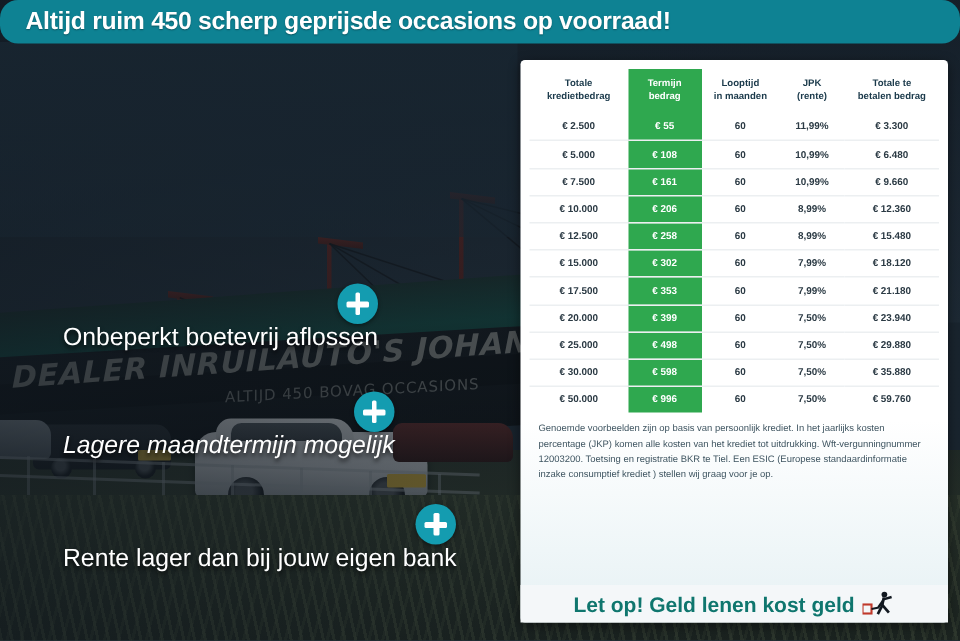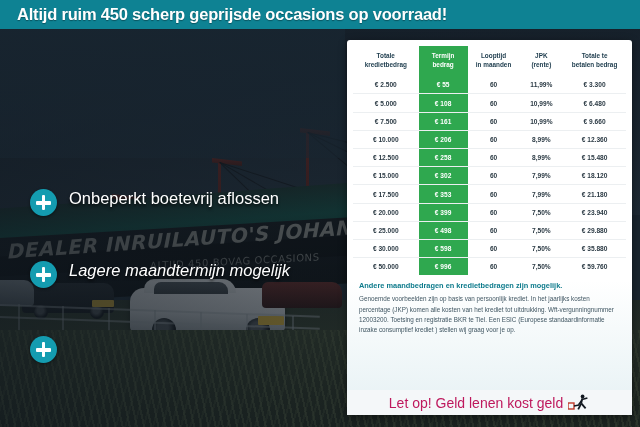--- a/index.html
+++ b/index.html
@@ -129,21 +129,21 @@
   }
   .photo-top-dark {
     position: absolute; left:0; top: 28px; width: 345px; height: 130px;
     background: linear-gradient(180deg, rgba(24,37,48,.92) 0%, rgba(24,37,48,.55) 100%);
   }
 
   
   #topbar {
     position: absolute; left: 0; top: 0; width: 640px; height: 29px;
     background: #0e8293;
-    display: flex; align-items: center;
+    display: flex; align-items: center; border-radius: 12px;
   }
   #topbar .hl {
     margin-left: 17px;
     font-size: 16.5px; font-weight: bold;
     color: #ffffff;
     letter-spacing: -.2px;
     text-shadow: 0 1px 1px rgba(0,0,0,.35);
     white-space: nowrap;
   }
 
@@ -161,22 +161,23 @@
     white-space: nowrap;
     margin-left: 16px;
   }
   .headline-2 {
     font-size: 24px; font-weight: bold;
     text-shadow: 0 2px 3px rgba(0,0,0,.65);
     white-space: nowrap;
     margin-top: 3px; margin-left: 40px;
   }
   .bullet {
-    position: absolute; display: flex; align-items: flex-start;
+    position: absolute; display: flex; align-items: flex-end;
     left: 30px;
+    flex-direction: column;
   }
   .bullet .plus {
     flex: 0 0 auto;
     width: 27px; height: 27px; border-radius: 50%;
     background: #149cb0;
     position: relative;
     box-shadow: 0 1px 3px rgba(0,0,0,.45);
   }
   .bullet .plus::before,
   .bullet .plus::after {
@@ -235,21 +236,21 @@
 
   
   #warning {
     position: absolute; left: 347px; top: 390px;
     width: 285px; height: 25px;
     background: #f4f7f9;
     display: flex; align-items: center; justify-content: center;
     gap: 5px;
   }
   #warning .wtxt {
-    font-size: 14px; font-weight: normal; color: #be185d;
+    font-size: 14px; font-weight: bold; color: #0f766e;
     white-space: nowrap;
   }
   #warning .wicon { display: block; }
 </style>
 </head>
 <body>
 
 <div id="banner">
 
   <div class="photo">
@@ -333,20 +334,21 @@
       <div class="btxt">Onbeperkt boetevrij aflossen</div>
     </div>
 
     <div class="bullet" id="b2">
       <div class="plus"></div>
       <div class="btxt">Lagere maandtermijn mogelijk</div>
     </div>
 
     <div class="bullet" id="b3">
       <div class="plus"></div>
+      <div class="btxt">Rente lager dan bij jouw eigen bank</div>
     </div>
   </div>
 
   <div id="card">
     <div id="table-wrap">
       <table>
         <colgroup>
           <col class="c1">
             <col class="c2">
             <col class="c3">
@@ -438,21 +440,20 @@
               <td class="hl-col">€ 996</td>
               <td>60</td>
               <td>7,50%</td>
               <td>€ 59.760</td>
             </tr>
           </tbody>
       </table>
     </div>
 
     <div id="card-foot">
-      <div class="foot-title">Andere maandbedragen en kredietbedragen zijn mogelijk.</div>
       <div class="foot-body">Genoemde voorbeelden zijn op basis van persoonlijk krediet. In het jaarlijks kosten percentage (JKP) komen alle kosten van het krediet tot uitdrukking. Wft-vergunningnummer 12003200. Toetsing en registratie BKR te Tiel. Een ESIC (Europese standaardinformatie inzake consumptief krediet ) stellen wij graag voor je op.</div>
     </div>
   </div>
 
   <div id="warning">
     <div class="wtxt">Let op! Geld lenen kost geld</div>
     <svg class="wicon" width="22" height="17" viewBox="0 0 22 17">
       <rect x="0" y="9" width="6" height="6" fill="none" stroke="#c0392b" stroke-width="1.4"></rect>
       <line x1="6" y1="12" x2="11" y2="11" stroke="#111820" stroke-width="1.3"></line>
       <circle cx="14.6" cy="2.4" r="1.9" fill="#111820"></circle>

